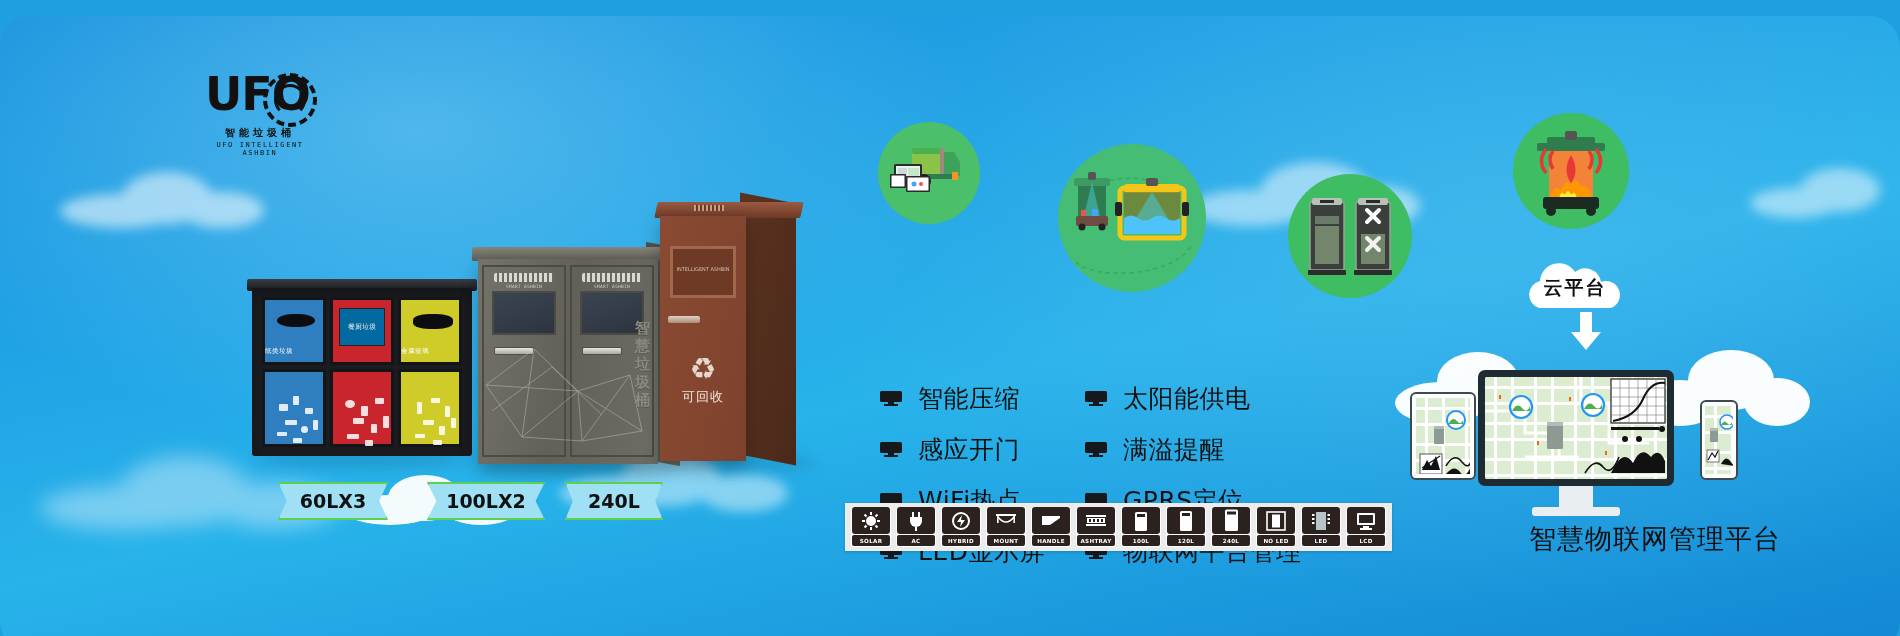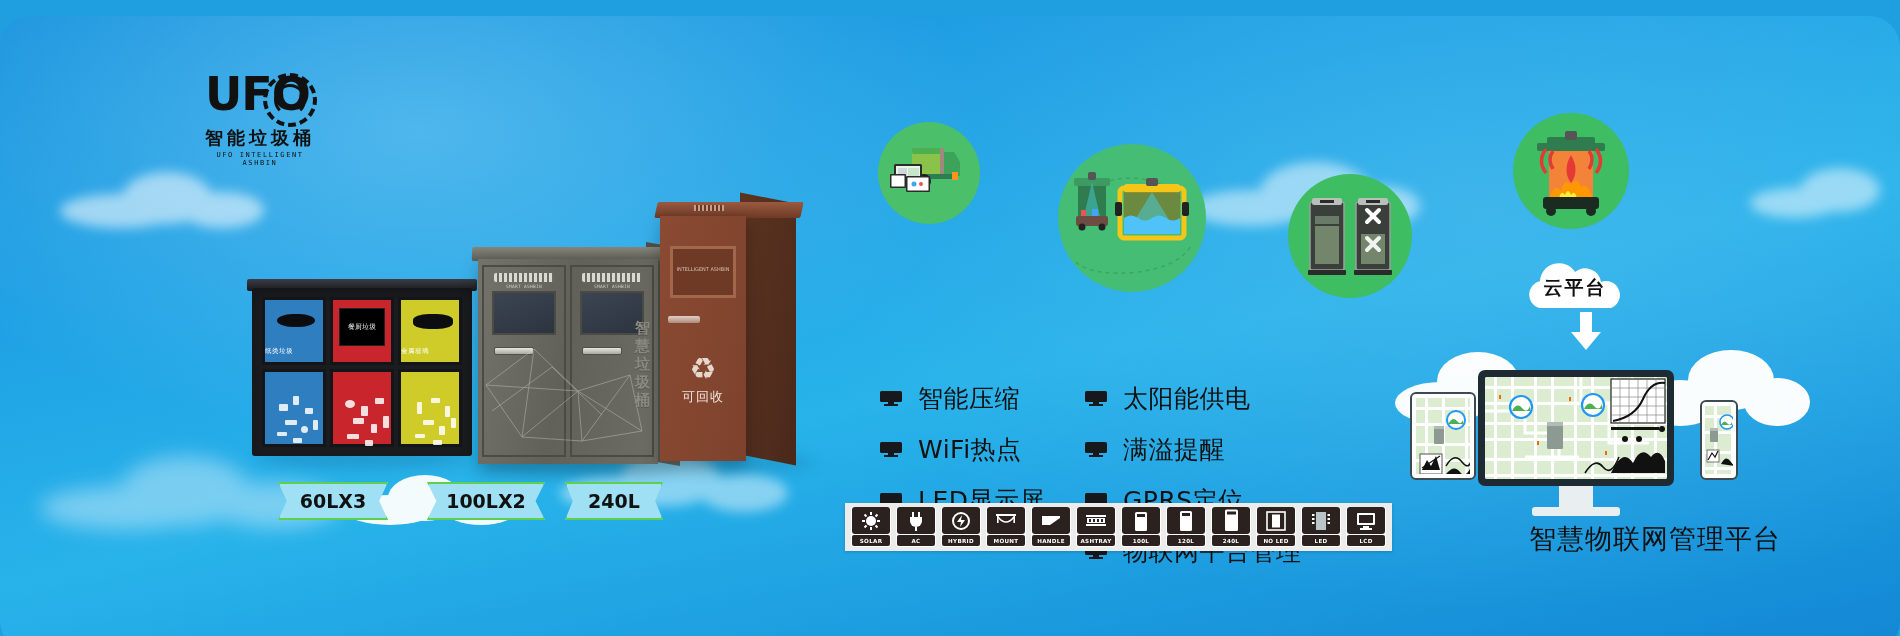--- a/index.html
+++ b/index.html
@@ -24,41 +24,41 @@
   .softer { filter:blur(10px); opacity:.38; }
 
   
   #logo { position:absolute; left:205px; top:55px; width:110px; height:95px; }
   .logo-word { font-size:46px; font-weight:bold; letter-spacing:-1px; color:#111; line-height:46px;
     font-family:"DejaVu Sans",sans-serif; }
   .logo-ring { position:absolute; right:-2px; top:2px; width:54px; height:54px; border-radius:50%;
     border:4px dashed #111; box-sizing:border-box; }
   .logo-ring::after { content:""; position:absolute; left:7px; top:7px; right:7px; bottom:7px;
     border-radius:50%; border:3px solid #111; border-bottom-color:transparent; }
-  .logo-cn { font-size:18px; letter-spacing:4px; color:#111; font-weight:bold; margin-top:3px; text-align:center;
+  .logo-cn { font-size:10px; letter-spacing:4px; color:#111; font-weight:bold; margin-top:3px; text-align:center;
     font-family:"DejaVu Sans",sans-serif;}
   .logo-en { font-size:7px; letter-spacing:1.6px; color:#111; text-align:center; margin-top:1px;
     font-family:"DejaVu Sans Mono",monospace; }
 
   
   .binshadow { position:absolute; border-radius:50%; background:rgba(10,60,95,.18); filter:blur(7px); }
 
   
   #bin-triple { position:absolute; left:252px; top:272px; width:220px; height:168px; }
   #bin-triple .carcass { position:absolute; inset:0; background:#1b1c20; border-radius:3px;
     box-shadow:0 5px 14px rgba(0,0,0,.25) inset; }
   #bin-triple .top { position:absolute; left:-5px; top:-9px; width:230px; height:12px;
     background:linear-gradient(#3a3d44,#18191d); border-radius:2px; transform:skewX(-1deg); }
   .cell { position:absolute; top:9px; width:64px; height:150px; }
   .cell .up { position:absolute; top:0; left:0; right:0; height:68px; border:3px solid #141519; }
   .cell .dn { position:absolute; top:72px; left:0; right:0; height:78px; border:3px solid #141519; }
   .cell .slot { position:absolute; left:12px; top:14px; width:38px; height:13px; background:#0c0d10; border-radius:50%/60%; }
   .cell .cnlab { position:absolute; left:0; right:0; bottom:6px; text-align:left; font-size:6.5px; color:#fff;
     letter-spacing:.5px; font-family:"DejaVu Sans",sans-serif; }
-  .cell .screen { position:absolute; left:6px; top:8px; right:6px; height:38px; background:#000000; border:1px solid #222; }
+  .cell .screen { position:absolute; left:6px; top:8px; right:6px; height:38px; background:#0369a1; border:1px solid #222; }
   .cell .screen span { position:absolute; left:0; right:0; top:13px; text-align:center; font-size:7px; color:#e8e8e8;
     font-family:"DejaVu Sans",sans-serif; }
   .litter { position:absolute; left:6px; right:6px; top:14px; bottom:8px; opacity:.85; }
   .litter i { position:absolute; background:#fff; display:block; border-radius:1px; }
 
   
   #bin-grey { position:absolute; left:478px; top:243px; width:180px; height:205px;padding-left:32px; }
   #bin-grey .side { position:absolute; right:-22px; top:-14px; width:34px; height:218px;
     background:linear-gradient(100deg,#4e4e47,#6b6b62); transform:skewY(10deg); }
   #bin-grey .body { position:absolute; inset:0; background:linear-gradient(100deg,#73736a 0%,#61615a 48%,#6d6d65 100%);
@@ -428,20 +428,28 @@
   </div>
 
   <div class="featcol" style="left:880px;top:322px;">
     <div class="feat">
       <span class="mon">
           <b></b>
           <i></i>
           <s></s>
         </span>
       <span class="txt">智能压缩</span>
+    </div>
+    <div class="feat">
+      <span class="mon">
+          <b></b>
+          <i></i>
+          <s></s>
+        </span>
+      <span class="txt">感应开门</span>
     </div>
     <div class="feat">
       <span class="mon">
           <b></b>
           <i></i>
           <s></s>
         </span>
       <span class="txt">WiFi热点</span>
     </div>
     <div class="feat">

